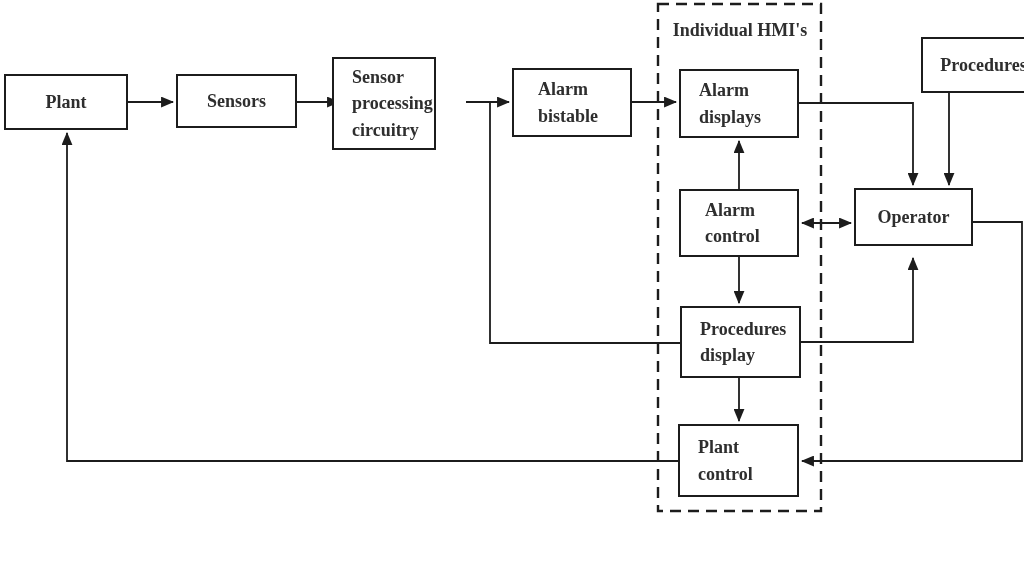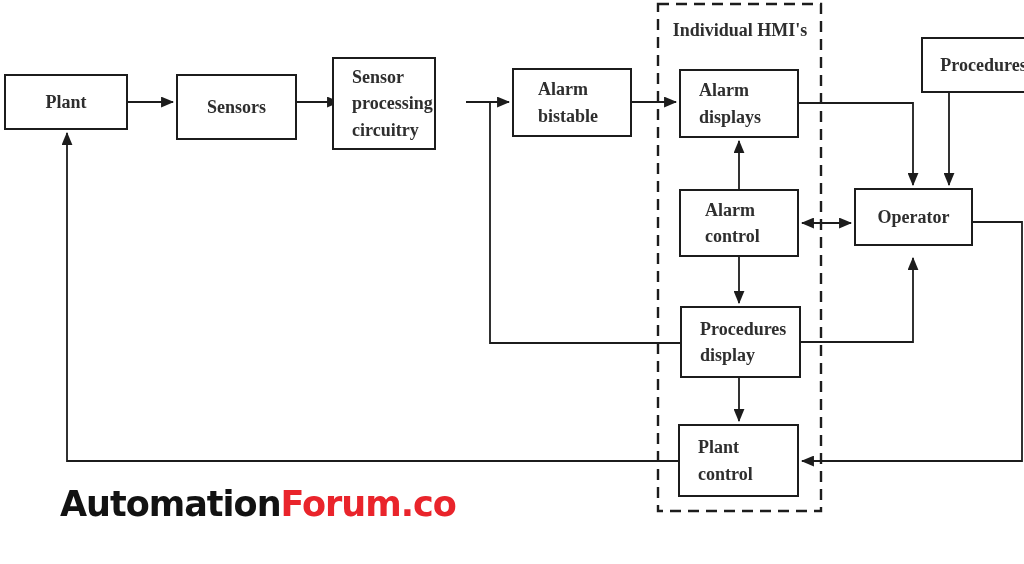--- a/index.html
+++ b/index.html
@@ -87,21 +87,21 @@
       <path d="M973,222 L1022,222 L1022,461 L802,461" marker-end="url(#arr)"></path>
 
       <path d="M678,461 L67,461 L67,133" marker-end="url(#arr)"></path>
     </g>
   </svg>
 
   <div id="hmi-label">Individual HMI's</div>
 
   <div class="node center" style="left:4px;top:74px;width:124px;height:56px;">Plant</div>
 
-  <div class="node center" style="left:176px;top:74px;width:121px;height:66px;">Sensors</div>
+  <div class="node center" style="left:176px;top:74px;width:121px;height:54px;">Sensors</div>
 
   <div class="node leftpad" style="left:332px;top:57px;width:104px;height:93px;">Sensor
 processing
 circuitry</div>
 
   <div class="node leftpad pad24" style="left:512px;top:68px;width:120px;height:69px;">Alarm
 bistable</div>
 
   <div class="node leftpad" style="left:679px;top:69px;width:120px;height:69px;">Alarm
 displays</div>
@@ -112,17 +112,14 @@
 control</div>
 
   <div class="node center" style="left:854px;top:188px;width:119px;height:58px;">Operator</div>
 
   <div class="node leftpad" style="left:680px;top:306px;width:121px;height:72px;">Procedures
 display</div>
 
   <div class="node leftpad" style="left:678px;top:424px;width:121px;height:73px;">Plant
 control</div>
 
-  <div id="logo">
-    <span class="black">Automation</span><span class="red">Forum.co</span>
-  </div>
 
 </div>
 
 </body></html>

